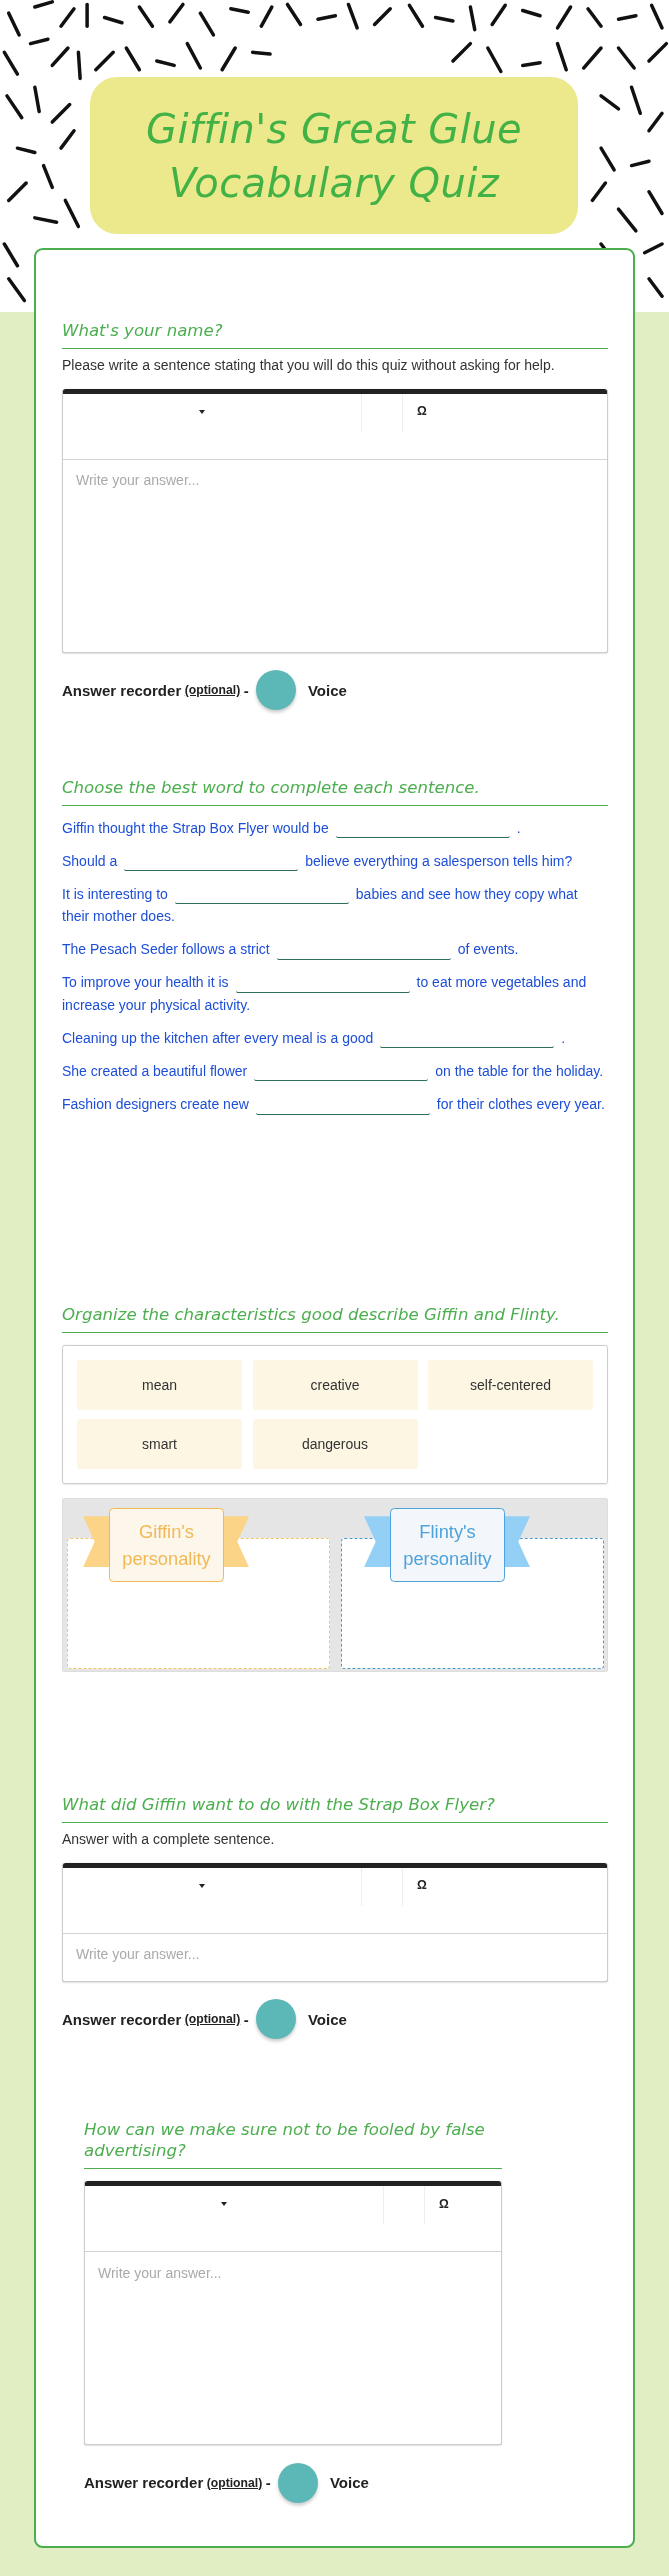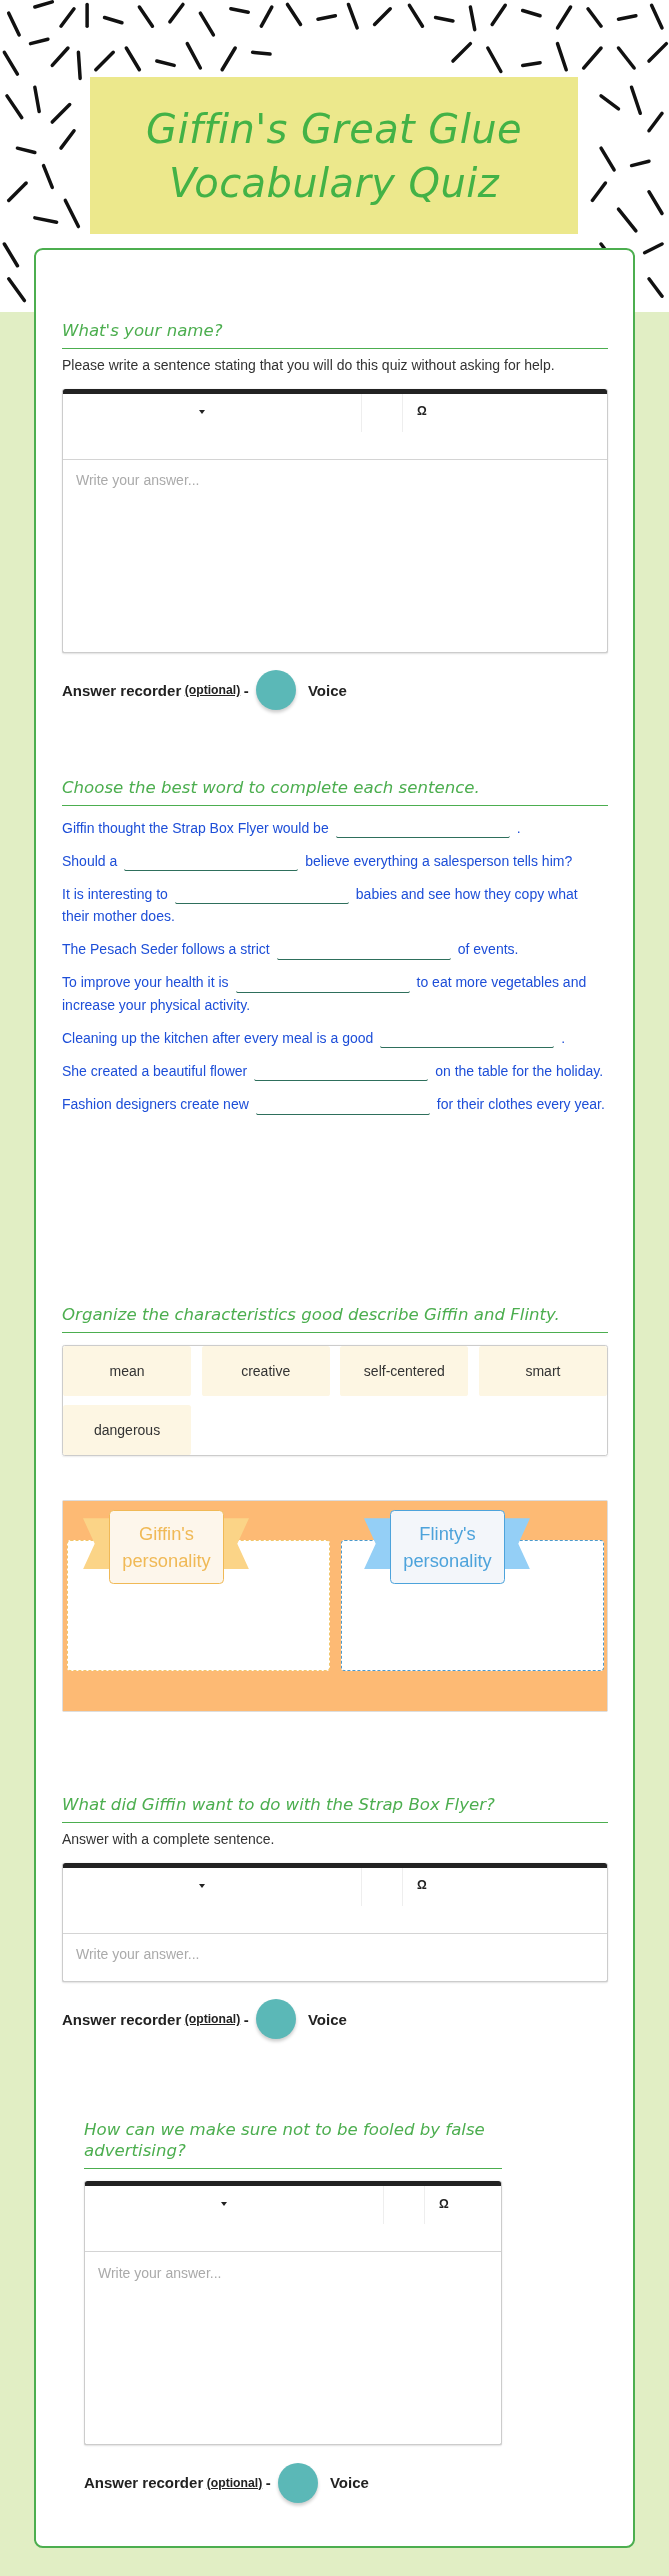--- a/index.html
+++ b/index.html
@@ -13,21 +13,21 @@
     overflow: hidden;
   }
   .pattern {
     position: absolute; left: 0; top: 0; width: 669px; height: 312px;
     background: #ffffff; overflow: hidden;
   }
   .pattern svg { display: block; }
   .title-box {
     position: absolute; left: 90px; top: 77px; width: 488px; height: 157px;
     background: #ece88c;
-    display: flex; align-items: center; justify-content: center; text-align: center;
+    display: flex; align-items: center; justify-content: center; text-align: center; border-radius: 27px;
   }
   .title-box h1 {
     font-family: "DejaVu Sans", sans-serif;
     font-weight: 300; font-size: 40px; line-height: 54px;
     color: #43b246; letter-spacing: 0.4px; font-style: italic;
   }
   .card {
     position: absolute; left: 34px; top: 248px; width: 601px; height: 2300px;
     background: #fff; border: 2.6px solid #4cae4f; border-radius: 8.7px;
   }
@@ -45,23 +45,23 @@
   .tb-drop .caret { position: absolute; left: 136px; top: 15.7px; width: 0; height: 0; border-left: 3.5px solid transparent; border-right: 3.5px solid transparent; border-top: 4.4px solid #222; }
   .tb-sep { position: absolute; left: 299px; top: 0; width: 41px; height: 38px; border-right: 0.9px solid #eee; }
   .tb-omega { position: absolute; left: 354px; top: 10.5px; font-weight: bold; font-size: 12.2px; color: #222; }
   .answer { padding: 12.2px 13px; font-size: 14px; color: #aaa; }
   .recorder { display: flex; align-items: center; margin-top: 17.4px; font-weight: bold; font-size: 15px; color: #222; }
   .recorder .opt { font-size: 12.2px; margin-left: 3.5px; text-decoration: underline; }
   .recorder .dash { margin-left: 3.5px; }
   .mic { width: 40px; height: 40px; border-radius: 50%; background: #5bb8b7; margin: 0 12.2px 0 7px; box-shadow: 0 2.6px 3.5px rgba(0,0,0,.2); }
   .fill { font-size: 14px; line-height: 22.6px; color: #1d4ed8; margin-top: 10.5px; }
   .fill .blank { display: inline-block; width: 174px; height: 19px; border-bottom: 1.3px solid #2e6f5c; margin: 0 7px; vertical-align: -5.2px; border-radius: 0 0 2.6px 2.6px; }
-  .sort-pool { margin-top: 12.2px; border: 0.9px solid #ccc; border-radius: 2.6px; display: grid; grid-template-columns: 1fr 1fr 1fr 1fr; gap: 8.7px 10.5px; box-shadow: 0 0.9px 1.7px rgba(0,0,0,.08); }
+  .sort-pool { margin-top: 12.2px; border: 0.9px solid #ccc; border-radius: 2.6px; padding: 14px; display: grid; grid-template-columns: 1fr 1fr 1fr; gap: 8.7px 10.5px; box-shadow: 0 0.9px 1.7px rgba(0,0,0,.08); }
   .chip { background: #fdf6e3; height: 50px; display: flex; align-items: center; justify-content: center; font-size: 14px; color: #333; border-radius: 2.6px; }
-  .sort-zone { margin-top: 44px; background: #fdba74; border: 0.9px solid #ddd; height: 212px; position: relative; border-radius: 1.7px; }
+  .sort-zone { margin-top: 14px; background: #e5e5e5; border: 0.9px solid #ddd; height: 174px; position: relative; border-radius: 1.7px; }
   .bucket { position: absolute; top: 39px; width: 263px; height: 131px; border: 1.7px dashed; border-radius: 3.5px; background: #fff; }
   .bucket.g { left: 4.4px; border-color: #f1c56a; }
   .bucket.f { left: 278px; border-color: #4d9acc; }
   .ribbon { position: absolute; top: 17.4px; width: 166px; height: 51px; }
   .ribbon.g { left: 20px; }
   .ribbon.f { left: 301px; }
   .ribbon .tail { position: absolute; top: 0; width: 39px; height: 51px; }
   .ribbon .tail.l { left: 0; clip-path: polygon(0 0,100% 0,100% 100%,0 100%,30% 50%); }
   .ribbon .tail.r { right: 0; clip-path: polygon(0 0,100% 0,70% 50%,100% 100%,0 100%); }
   .ribbon.g .tail { background: #fbd487; }

